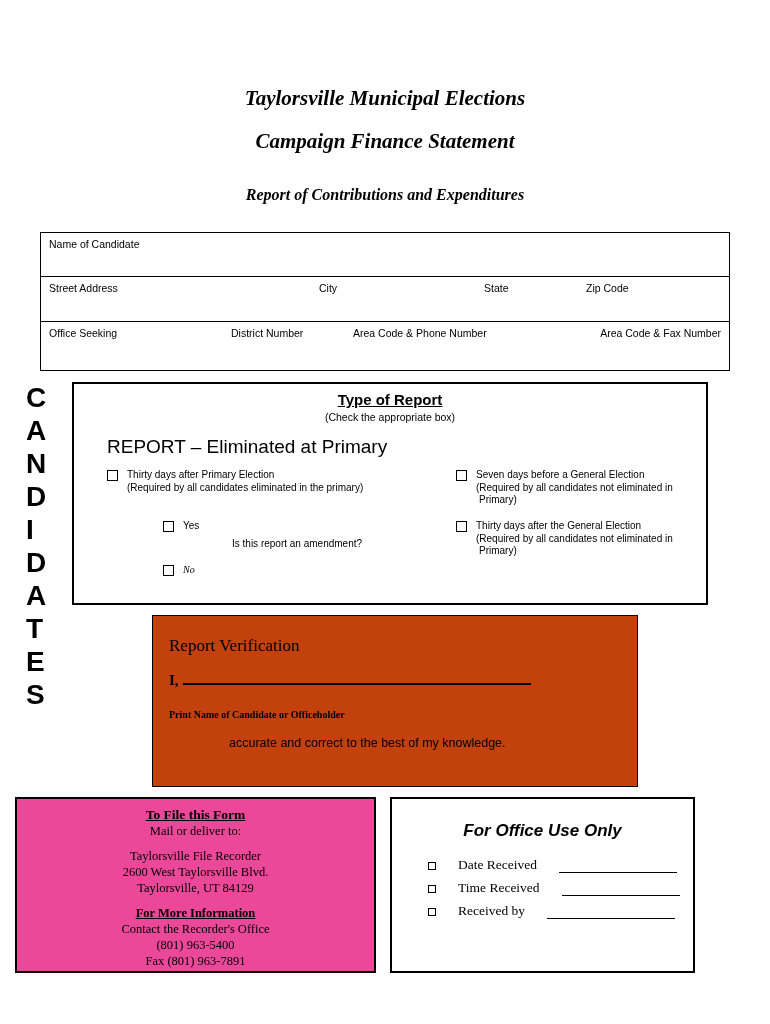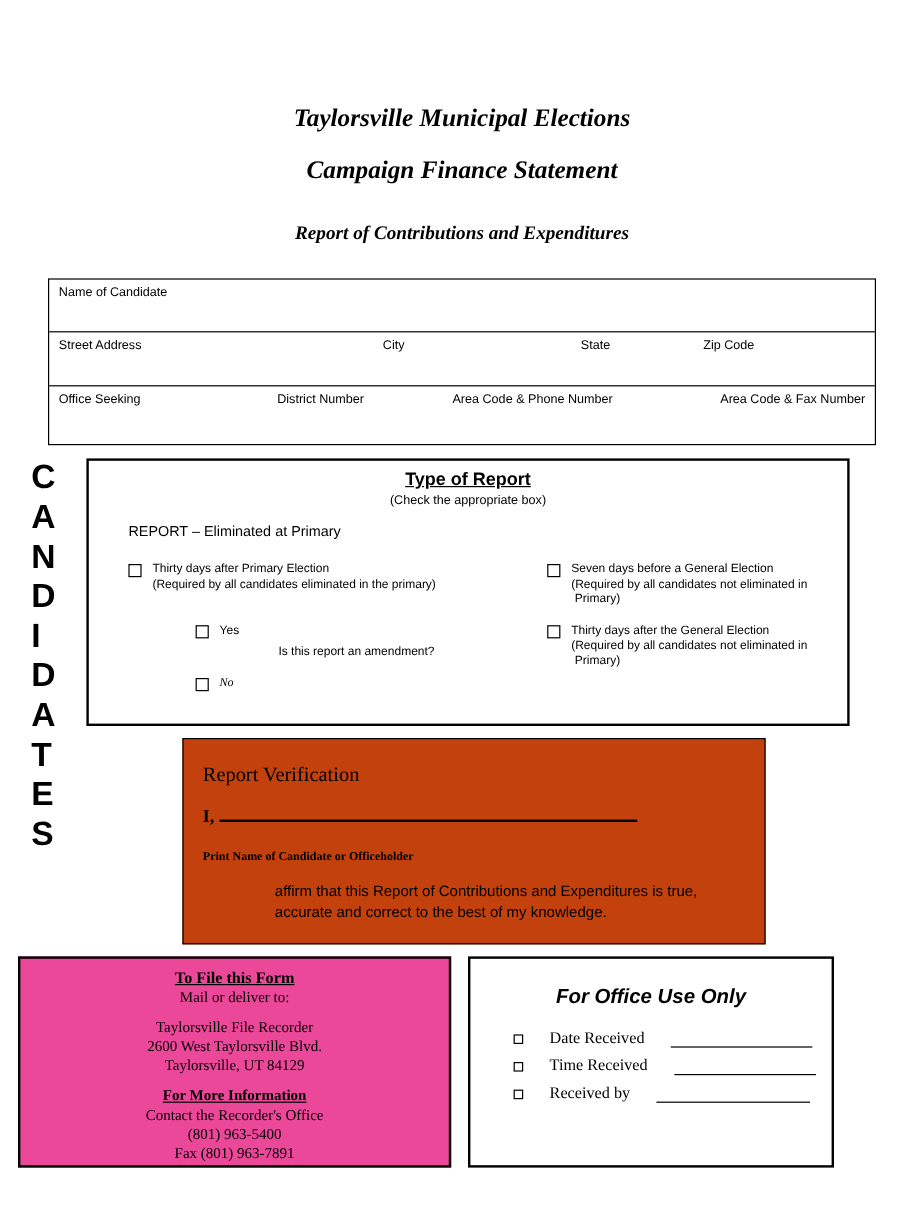--- a/index.html
+++ b/index.html
@@ -25,21 +25,21 @@
 
   
   .cands { position:absolute; left:26px; top:381px; display:flex; flex-direction:column;
            font-weight:bold; font-size:28px; line-height:33px; }
 
   
   .tor { position:absolute; left:72px; top:382px; width:636px; height:223px; border:2px solid #000; background:#fff; }
   .tor-title { position:absolute; top:7px; width:100%; text-align:center;
                font-weight:bold; font-size:15px; text-decoration:underline; }
   .tor-sub   { position:absolute; top:27px; width:100%; text-align:center; font-size:10.5px; }
-  .tor-colhdr { position:absolute; font-size:12px; white-space:nowrap; }
+  .tor-colhdr { position:absolute; font-size:19px; white-space:nowrap; }
   .opt { position:absolute; display:flex; gap:9px; font-size:10px; line-height:12.5px; }
   .cb { width:11px; height:11px; border:1px solid #000; background:#fff; flex:none; margin-top:1px; display:inline-block; }
   .opt-line3 { padding-left:3px; }
   .amend-yes, .amend-no { position:absolute; display:flex; gap:9px; align-items:flex-start; font-size:10px; }
   .amend-q { position:absolute; font-size:10px; white-space:nowrap; }
   .no-lbl { font-family:"Liberation Serif", serif; font-style:italic; }
 
   
   .verif { position:absolute; left:152px; top:615px; width:486px; height:172px; border:1px solid #000;
            font-family:"Liberation Serif", serif; background:#c2410c; }
@@ -83,21 +83,21 @@
     </div>
     <div class="cand-row row2">
       <span class="flabel" style="left:8px">Street Address</span>
       <span class="flabel" style="left:278px">City</span>
       <span class="flabel" style="left:443px">State</span>
       <span class="flabel" style="left:545px">Zip Code</span>
     </div>
     <div class="cand-row row3">
       <span class="flabel" style="left:8px">Office Seeking</span>
       <span class="flabel" style="left:190px">District Number</span>
-      <span class="flabel" style="left:336px">Area Code &amp; Phone Number</span>
+      <span class="flabel" style="left:312px">Area Code &amp; Phone Number</span>
       <span class="flabel" style="right:8px">Area Code &amp; Fax Number</span>
     </div>
   </div>
 
   <div class="cands">
     <span>C</span>
     <span>A</span>
     <span>N</span>
     <span>D</span>
     <span>I</span>
@@ -152,21 +152,20 @@
     </div>
   </div>
 
   <div class="verif">
     <div class="verif-title">Report Verification</div>
     <div class="verif-i">
       <span>I,</span><span class="verif-blank"></span>
     </div>
     <div class="verif-print">Print Name of Candidate or Officeholder</div>
     <div class="verif-affirm">
-      <div>affirm that this Report of Contributions and Expenditures is true,</div>
       <div>accurate and correct to the best of my knowledge.</div>
     </div>
   </div>
 
   <div class="filebox">
     <div class="box-title">To File this Form</div>
     <div>Mail or deliver to:</div>
     <div class="gap"></div>
     <div>Taylorsville File Recorder</div>
     <div>2600 West Taylorsville Blvd.</div>

